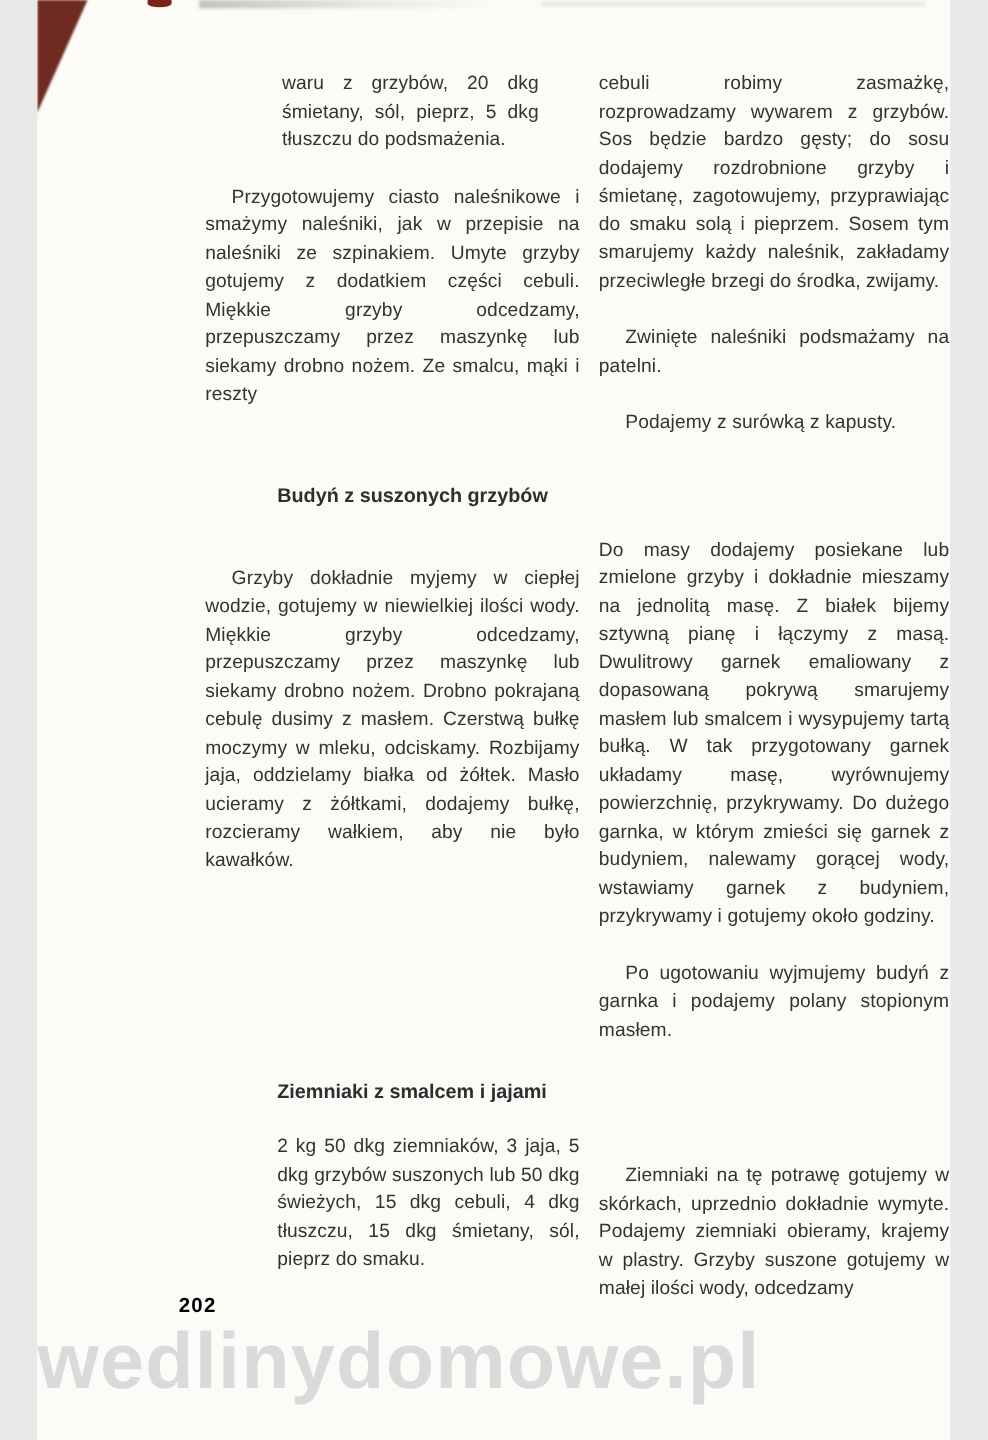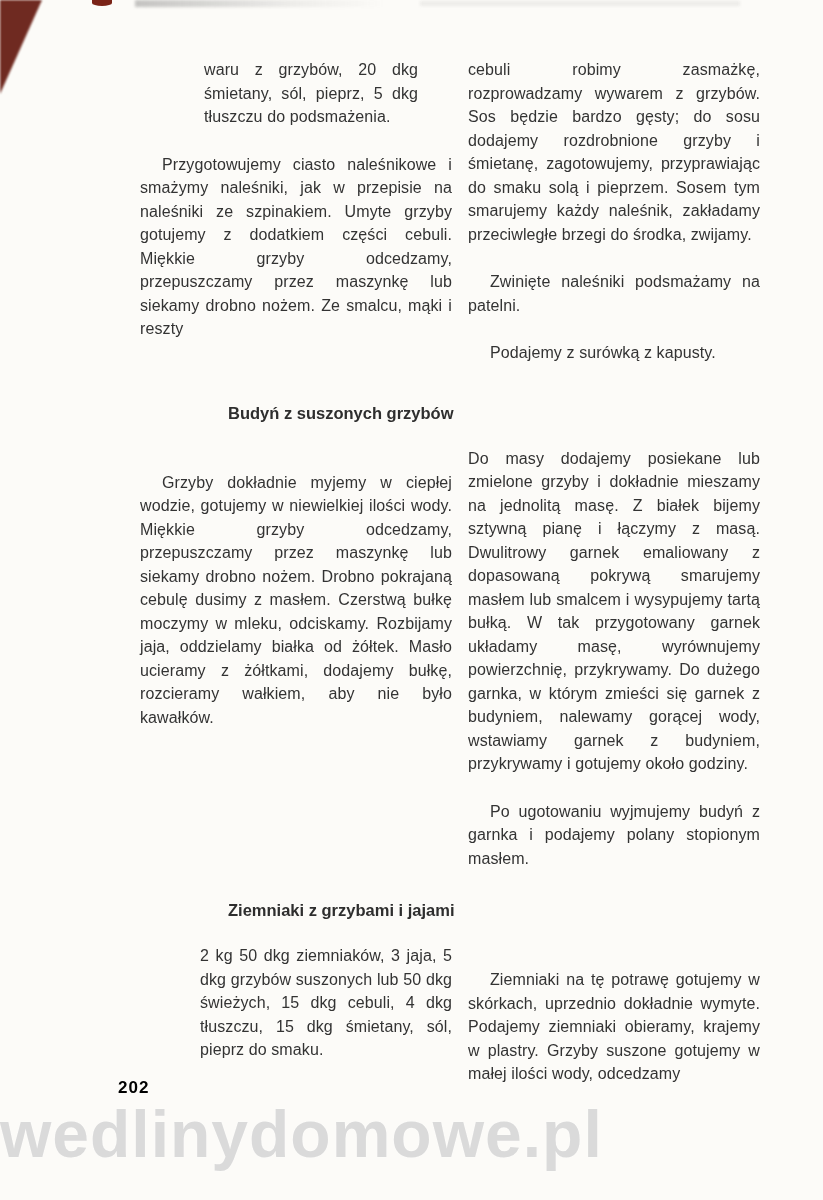--- a/index.html
+++ b/index.html
@@ -1,19 +1,19 @@
 <!DOCTYPE html>
 <html lang="pl"><head>
 <meta charset="utf-8">
 <style>
   * { box-sizing: border-box; }
   html, body { margin: 0; padding: 0; background: #e8e8e8; }
   .page {
     position: relative;
-    width: 823px;
+    width: 761px;
     height: 1200px;
     margin: 0 auto;
     overflow: hidden;
     background: #fcfbf8;
     font-family: "Liberation Sans", sans-serif;
     color: #333;
   }
   
   .corner-artifact {
     position: absolute; top: 0; left: 0;
@@ -55,21 +55,21 @@
     letter-spacing: .1px;
   }
   p.indent { text-indent: 22px; margin-top: 24px; }
   .ingredients { margin-left: 60px; }
   .ingredients.narrow { margin-left: 64px; margin-right: 34px; }
   .method { margin-top: 20px; }
   .heading {
     font-size: 16.5px;
     font-weight: bold;
     color: #2e2e2e;
-    margin: 36px 0 22px 88px;
+    margin: 36px 0 22px 60px;
     line-height: 24px;
   }
   .heading.second { margin-top: 28px; }
   .page-number {
     position: absolute; top: 1078px; left: 118px;
     font-size: 17px; font-weight: bold; color: #000000;
     letter-spacing: 1px;
   }
   .watermark {
     position: absolute; top: 1096px; left: 0;
@@ -116,21 +116,21 @@
           <p class="indent method">Grzyby dokładnie myjemy w ciepłej wodzie, gotujemy w niewielkiej ilości wody. Miękkie grzyby odcedzamy, przepuszczamy przez maszynkę lub siekamy drobno nożem. Drobno pokrajaną cebulę dusimy z masłem. Czerstwą bułkę moczymy w mleku, odciskamy. Rozbijamy jaja, oddzielamy białka od żółtek. Masło ucieramy z żółtkami, dodajemy bułkę, rozcieramy wałkiem, aby nie było kawałków.</p>
         </div>
         <div class="col-right">
           <p>Do masy dodajemy posiekane lub zmielone grzyby i dokładnie mieszamy na jednolitą masę. Z białek bijemy sztywną pianę i łączymy z masą. Dwulitrowy garnek emaliowany z dopasowaną pokrywą smarujemy masłem lub smalcem i wysypujemy tartą bułką. W tak przygotowany garnek układamy masę, wyrównujemy powierzchnię, przykrywamy. Do dużego garnka, w którym zmieści się garnek z budyniem, nalewamy gorącej wody, wstawiamy garnek z budyniem, przykrywamy i gotujemy około godziny.</p>
           <p class="indent">Po ugotowaniu wyjmujemy budyń z garnka i podajemy polany stopionym masłem.</p>
         </div>
       </div>
     </section>
 
     <section>
-      <h3 class="heading second">Ziemniaki z grzybami i jajami</h3>
+      <h3 class="heading second">Ziemniaki z smalcem i jajami</h3>
       <div class="cols">
         <div class="col-left">
           <p class="ingredients">2 kg 50 dkg ziemniaków, 3 jaja, 5 dkg grzybów suszonych lub 50 dkg świeżych, 15 dkg cebuli, 4 dkg tłuszczu, 15 dkg śmietany, sól, pieprz do smaku.</p>
         </div>
         <div class="col-right">
           <p class="indent">Ziemniaki na tę potrawę gotujemy w skórkach, uprzednio dokładnie wymyte. Podajemy ziemniaki obieramy, krajemy w plastry. Grzyby suszone gotujemy w małej ilości wody, odcedzamy</p>
         </div>
       </div>
     </section>
 

